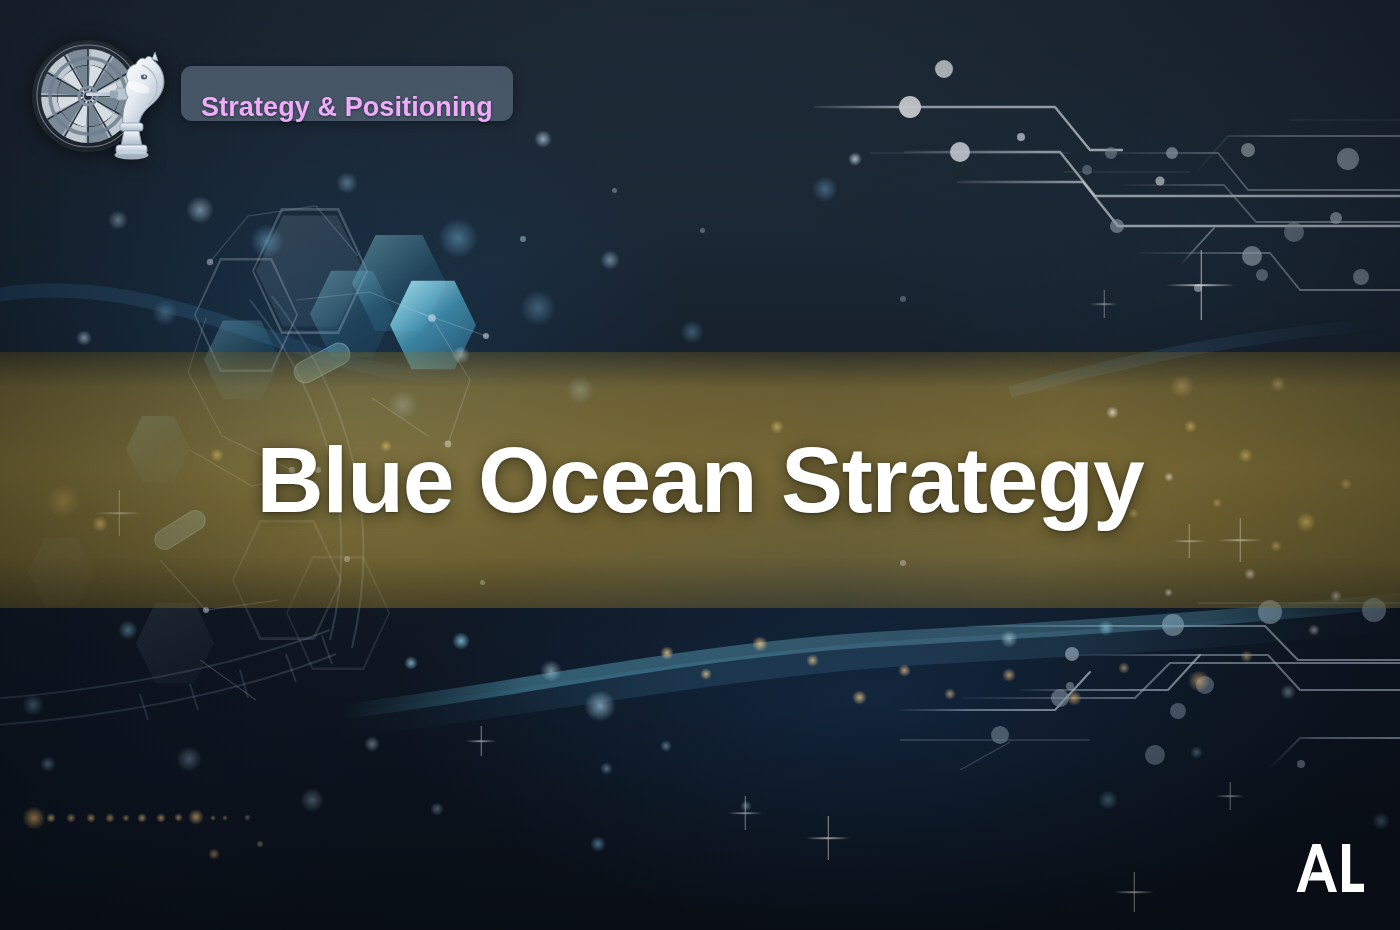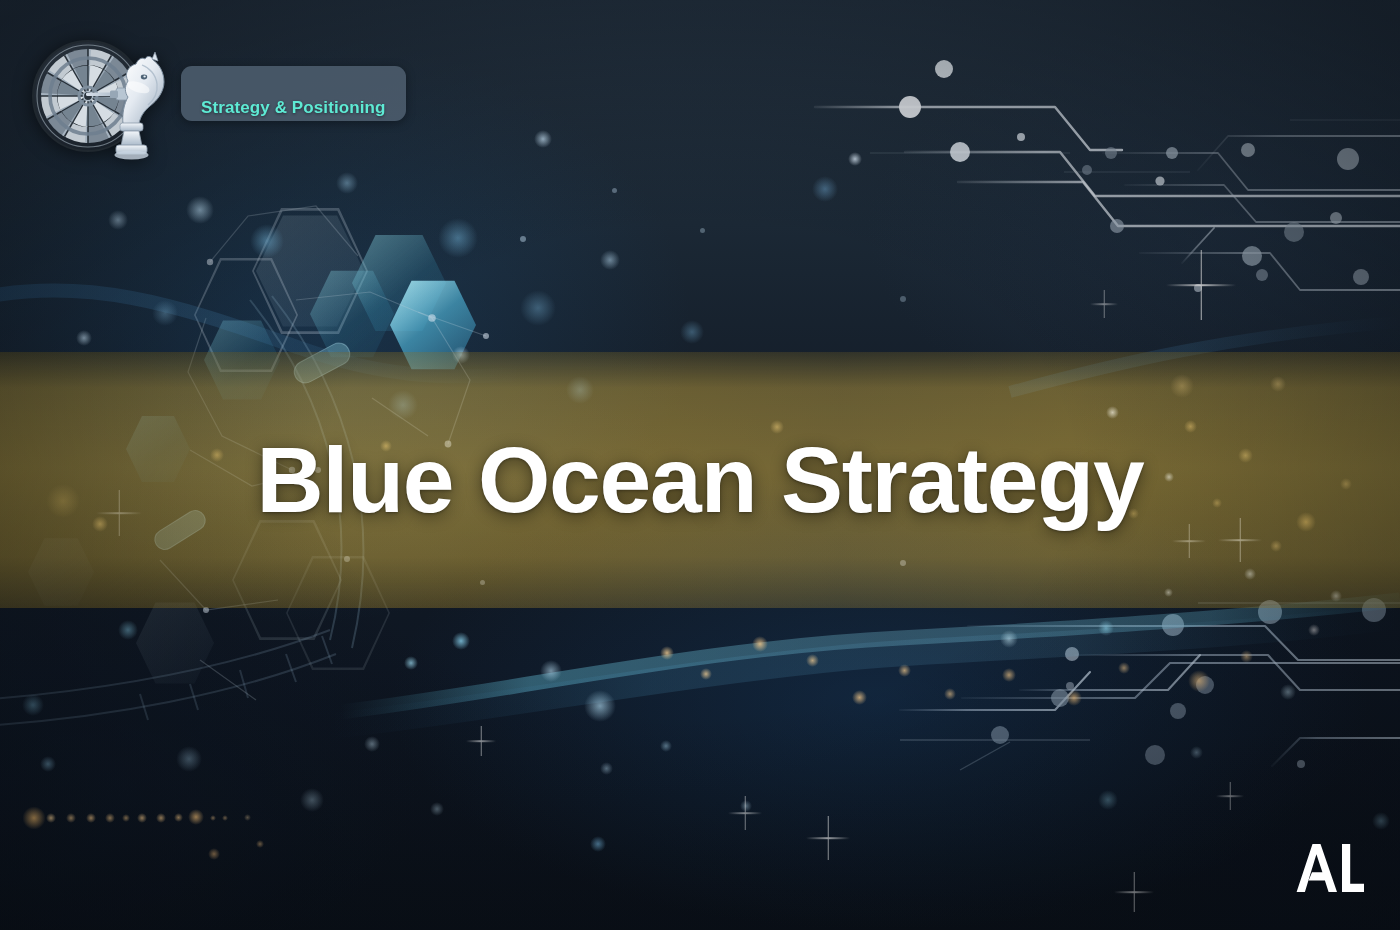--- a/index.html
+++ b/index.html
@@ -125,22 +125,22 @@
     position:absolute;
     left:181px; top:66px;
     height:55px;
     display:flex; align-items:center;
     padding:0 20px;
     background:rgba(74,90,107,.93);
     border-radius:11px;
     box-shadow:0 2px 10px rgba(0,0,0,.35);
   }
   .category-badge span {
-    color:#5eead4;
-    font-size:17px;
+    color:#f0abfc;
+    font-size:27px;
     font-weight:bold;
     letter-spacing:.1px;
     white-space:nowrap;
     text-shadow:0 1px 3px rgba(0,0,0,.45);
     margin-top:28px;
   }
 
   
   .title-wrap {
     position:absolute;

